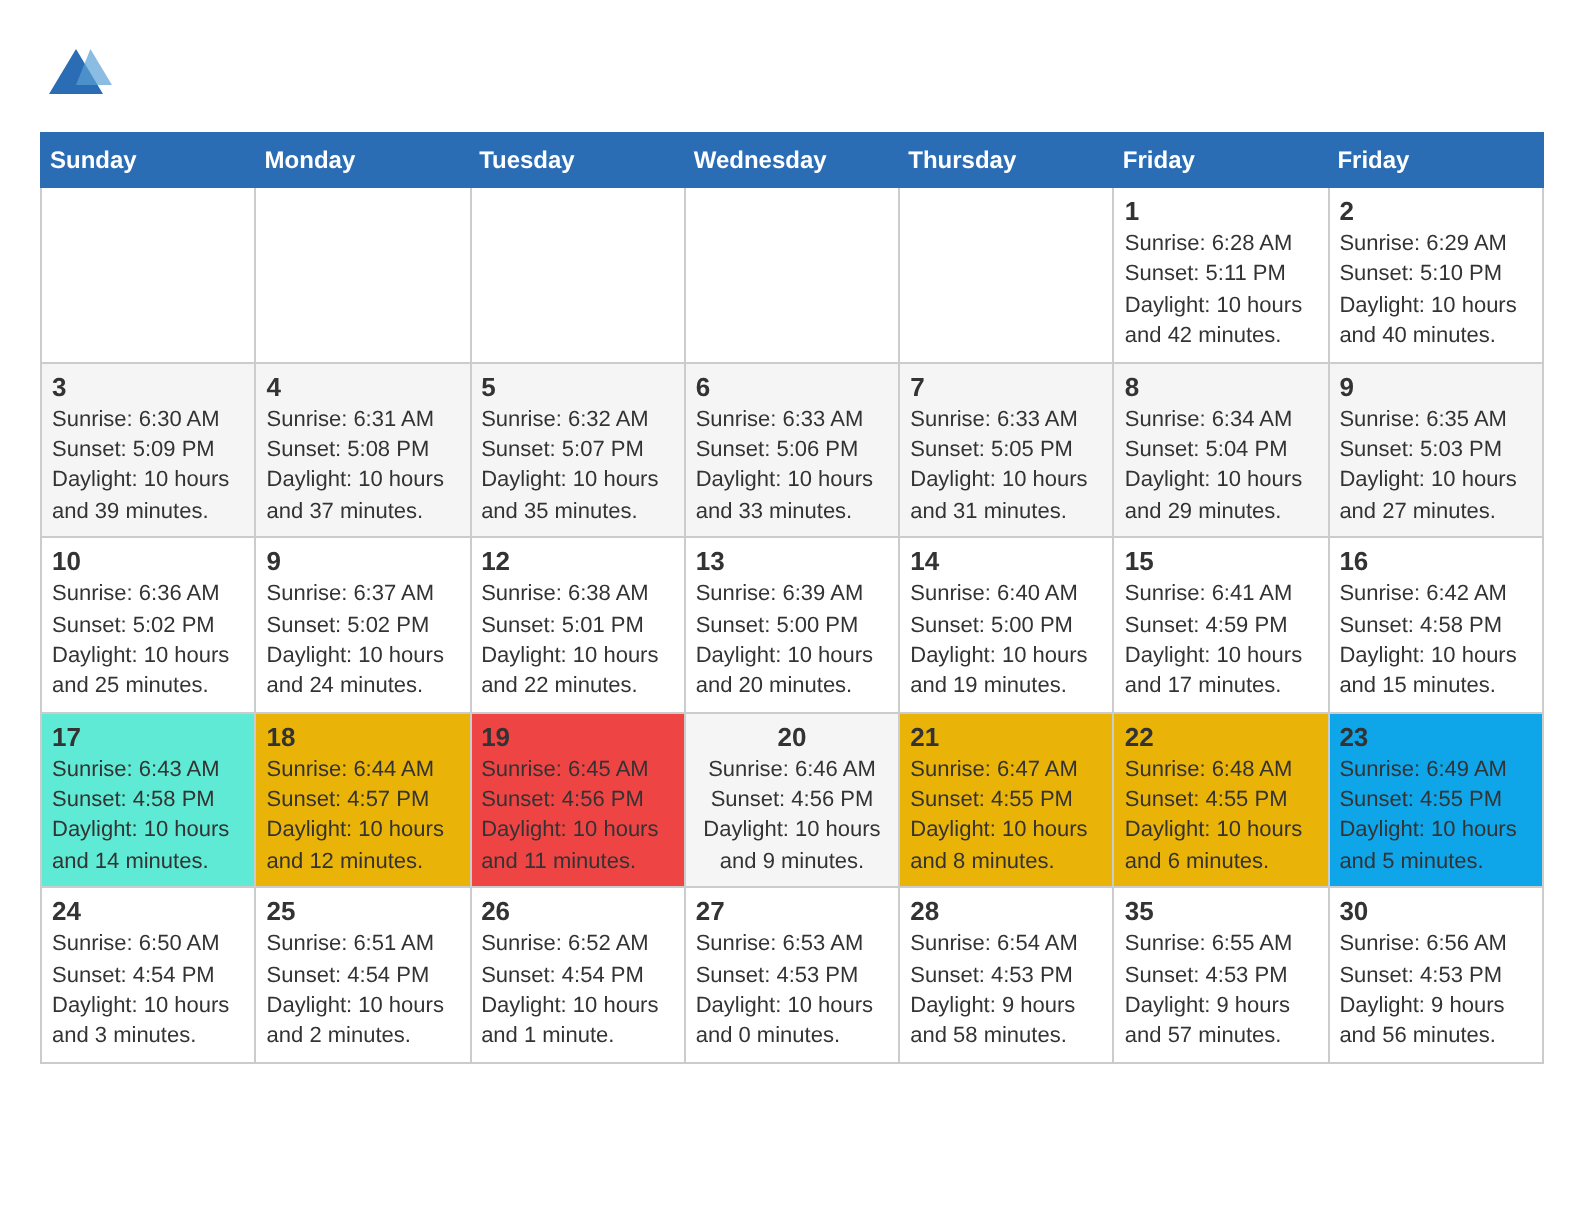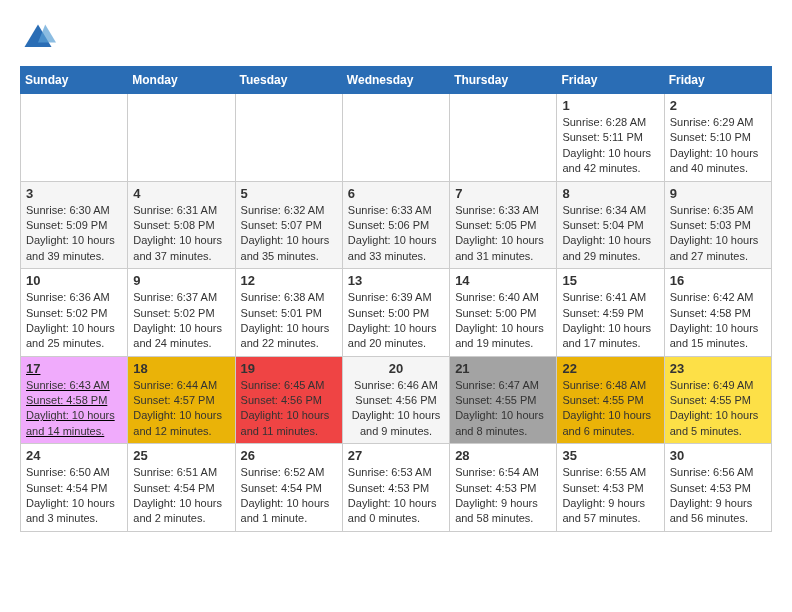--- a/index.html
+++ b/index.html
@@ -198,45 +198,45 @@
         <td>
           <span class="day-number">15</span>
           <div class="day-info">Sunrise: 6:41 AM<br>Sunset: 4:59 PM<br>Daylight: 10 hours and 17 minutes.</div>
         </td>
         <td>
           <span class="day-number">16</span>
           <div class="day-info">Sunrise: 6:42 AM<br>Sunset: 4:58 PM<br>Daylight: 10 hours and 15 minutes.</div>
         </td>
       </tr>
       <tr>
-        <td style="background: #f0abfc; text-decoration: underline;">
+        <td style="background: #5eead4;">
           <span class="day-number">17</span>
           <div class="day-info">Sunrise: 6:43 AM<br>Sunset: 4:58 PM<br>Daylight: 10 hours and 14 minutes.</div>
         </td>
         <td style="background: #eab308;">
           <span class="day-number">18</span>
           <div class="day-info">Sunrise: 6:44 AM<br>Sunset: 4:57 PM<br>Daylight: 10 hours and 12 minutes.</div>
         </td>
         <td style="background: #ef4444;">
           <span class="day-number">19</span>
           <div class="day-info">Sunrise: 6:45 AM<br>Sunset: 4:56 PM<br>Daylight: 10 hours and 11 minutes.</div>
         </td>
         <td style="background: rgb(245, 245, 245); text-align: center;">
           <span class="day-number">20</span>
           <div class="day-info">Sunrise: 6:46 AM<br>Sunset: 4:56 PM<br>Daylight: 10 hours and 9 minutes.</div>
         </td>
-        <td style="background: #a3a3a3;">
+        <td style="background: #eab308;">
           <span class="day-number">21</span>
           <div class="day-info">Sunrise: 6:47 AM<br>Sunset: 4:55 PM<br>Daylight: 10 hours and 8 minutes.</div>
         </td>
         <td style="background: #eab308;">
           <span class="day-number">22</span>
           <div class="day-info">Sunrise: 6:48 AM<br>Sunset: 4:55 PM<br>Daylight: 10 hours and 6 minutes.</div>
         </td>
-        <td style="background: #fde047; margin-left: 44px;">
+        <td style="background: #0ea5e9; margin-left: 44px;">
           <span class="day-number">23</span>
           <div class="day-info">Sunrise: 6:49 AM<br>Sunset: 4:55 PM<br>Daylight: 10 hours and 5 minutes.</div>
         </td>
       </tr>
       <tr>
         <td>
           <span class="day-number">24</span>
           <div class="day-info">Sunrise: 6:50 AM<br>Sunset: 4:54 PM<br>Daylight: 10 hours and 3 minutes.</div>
         </td>
         <td>

